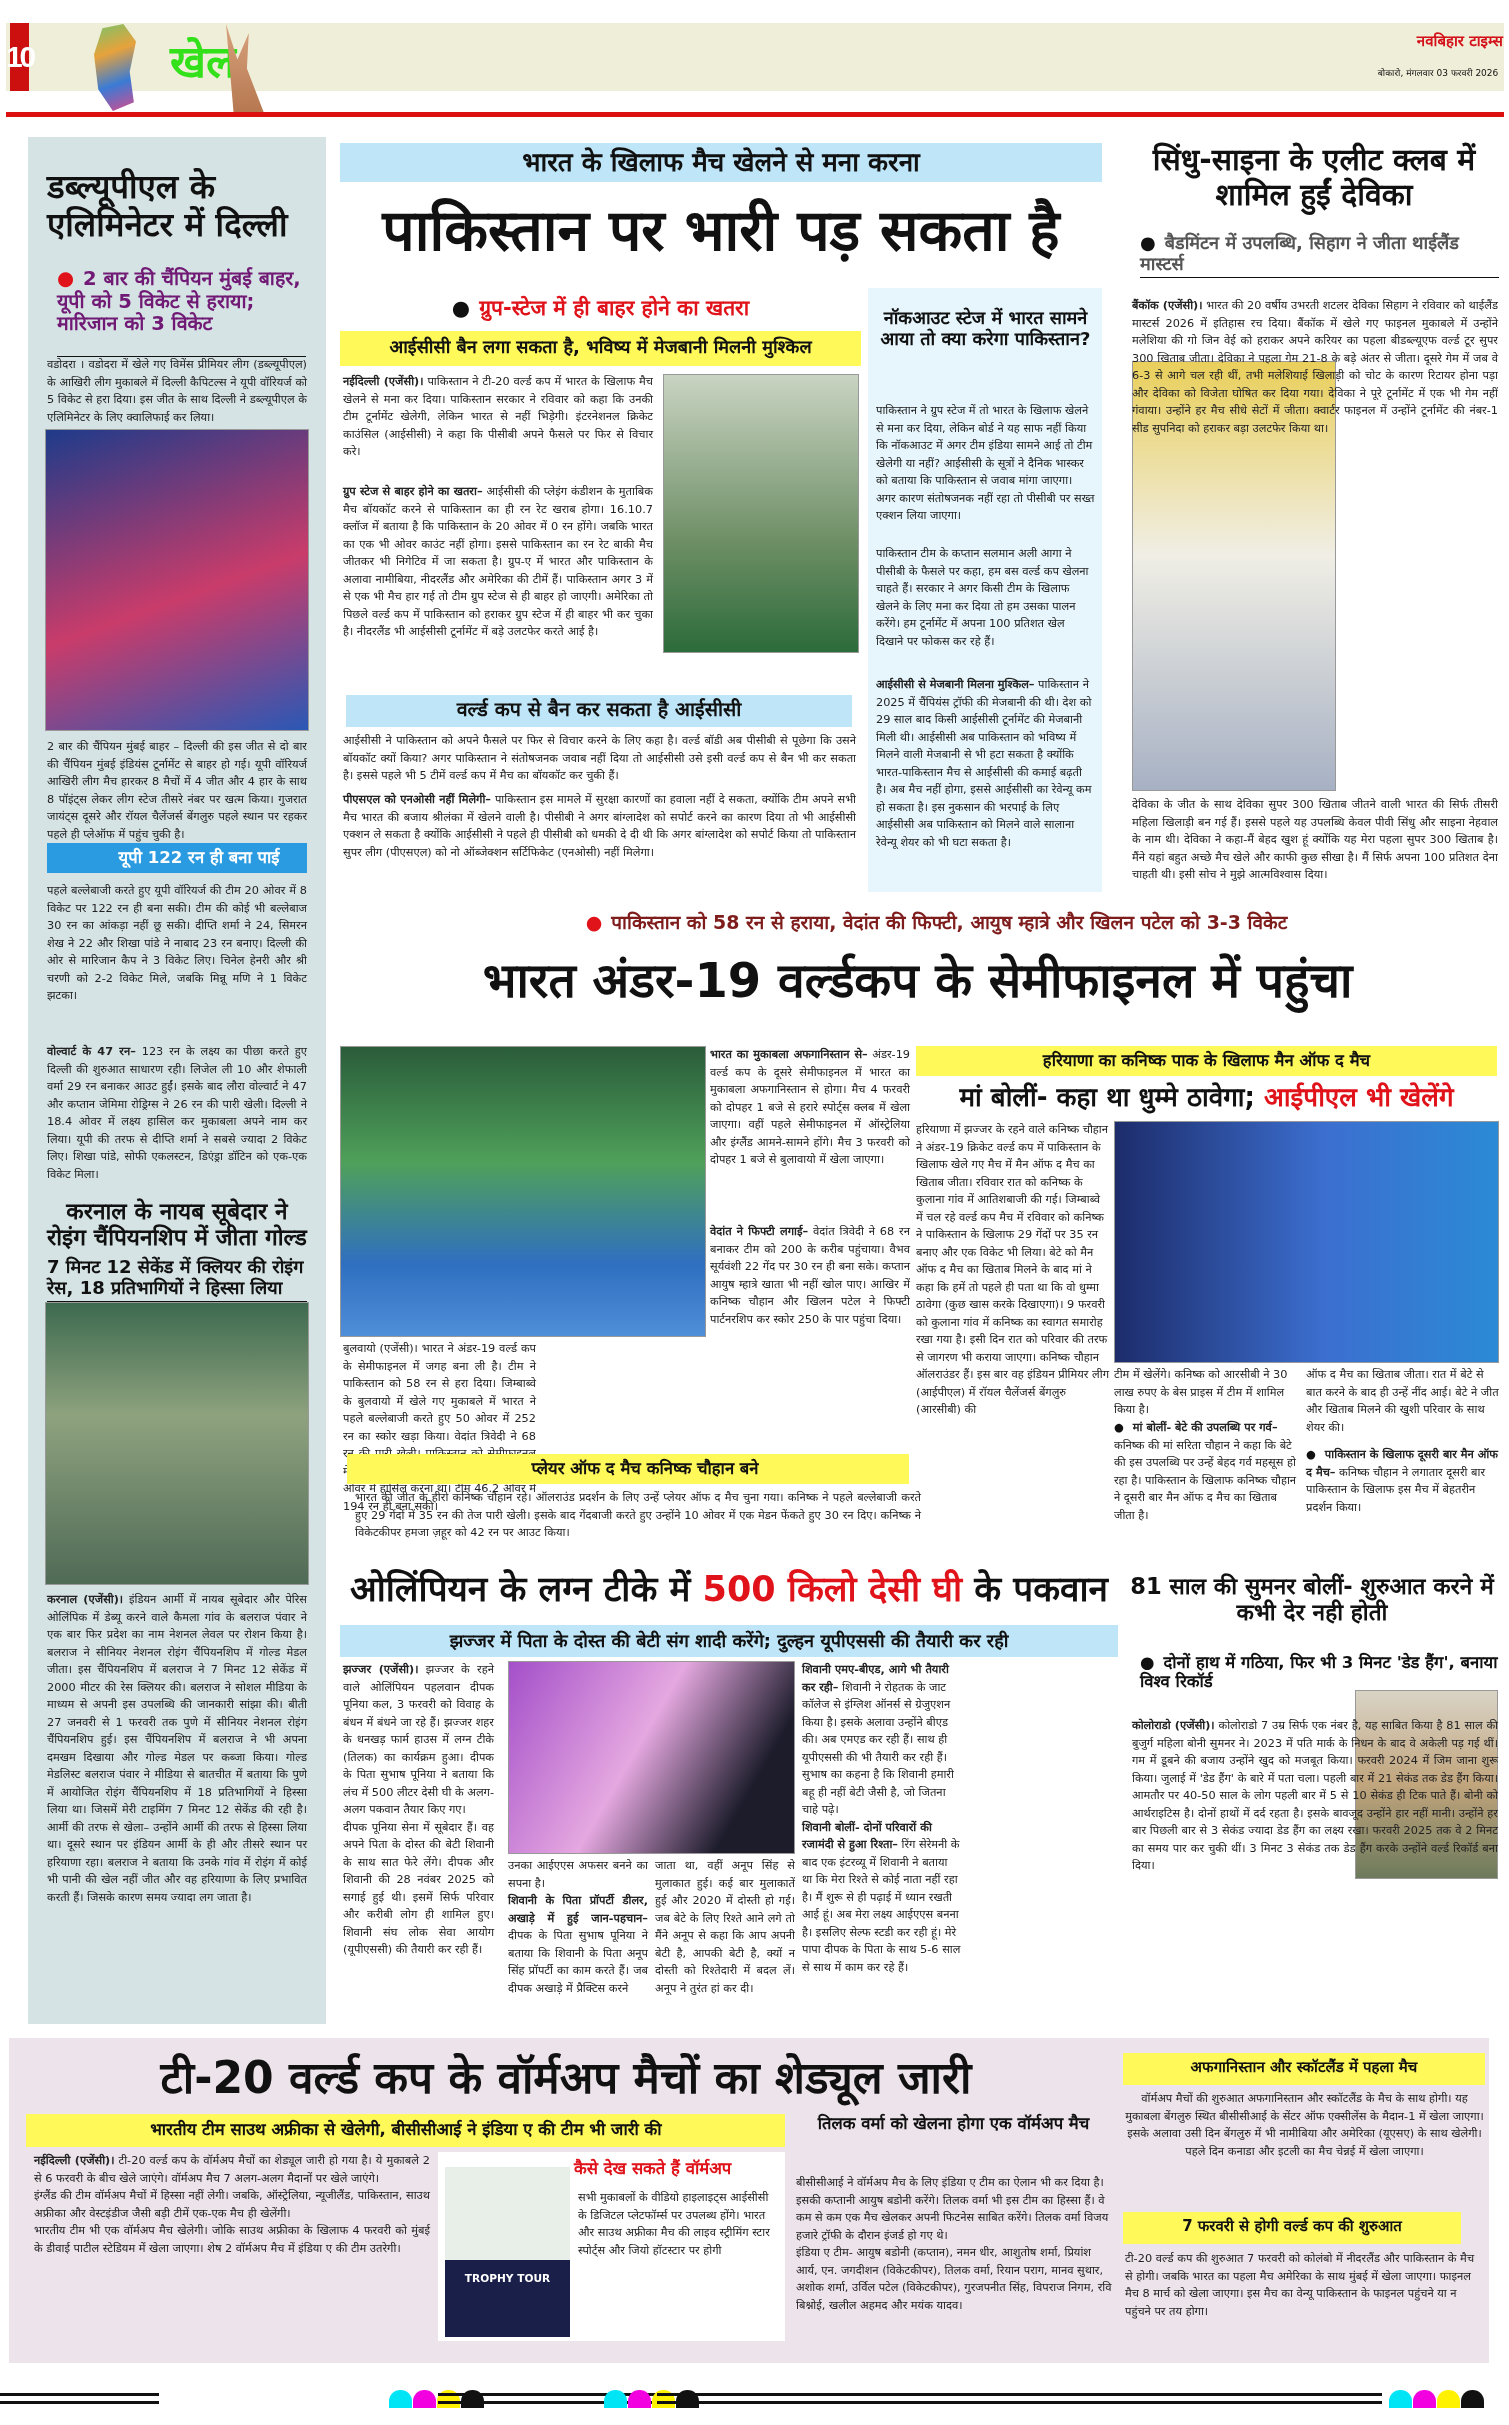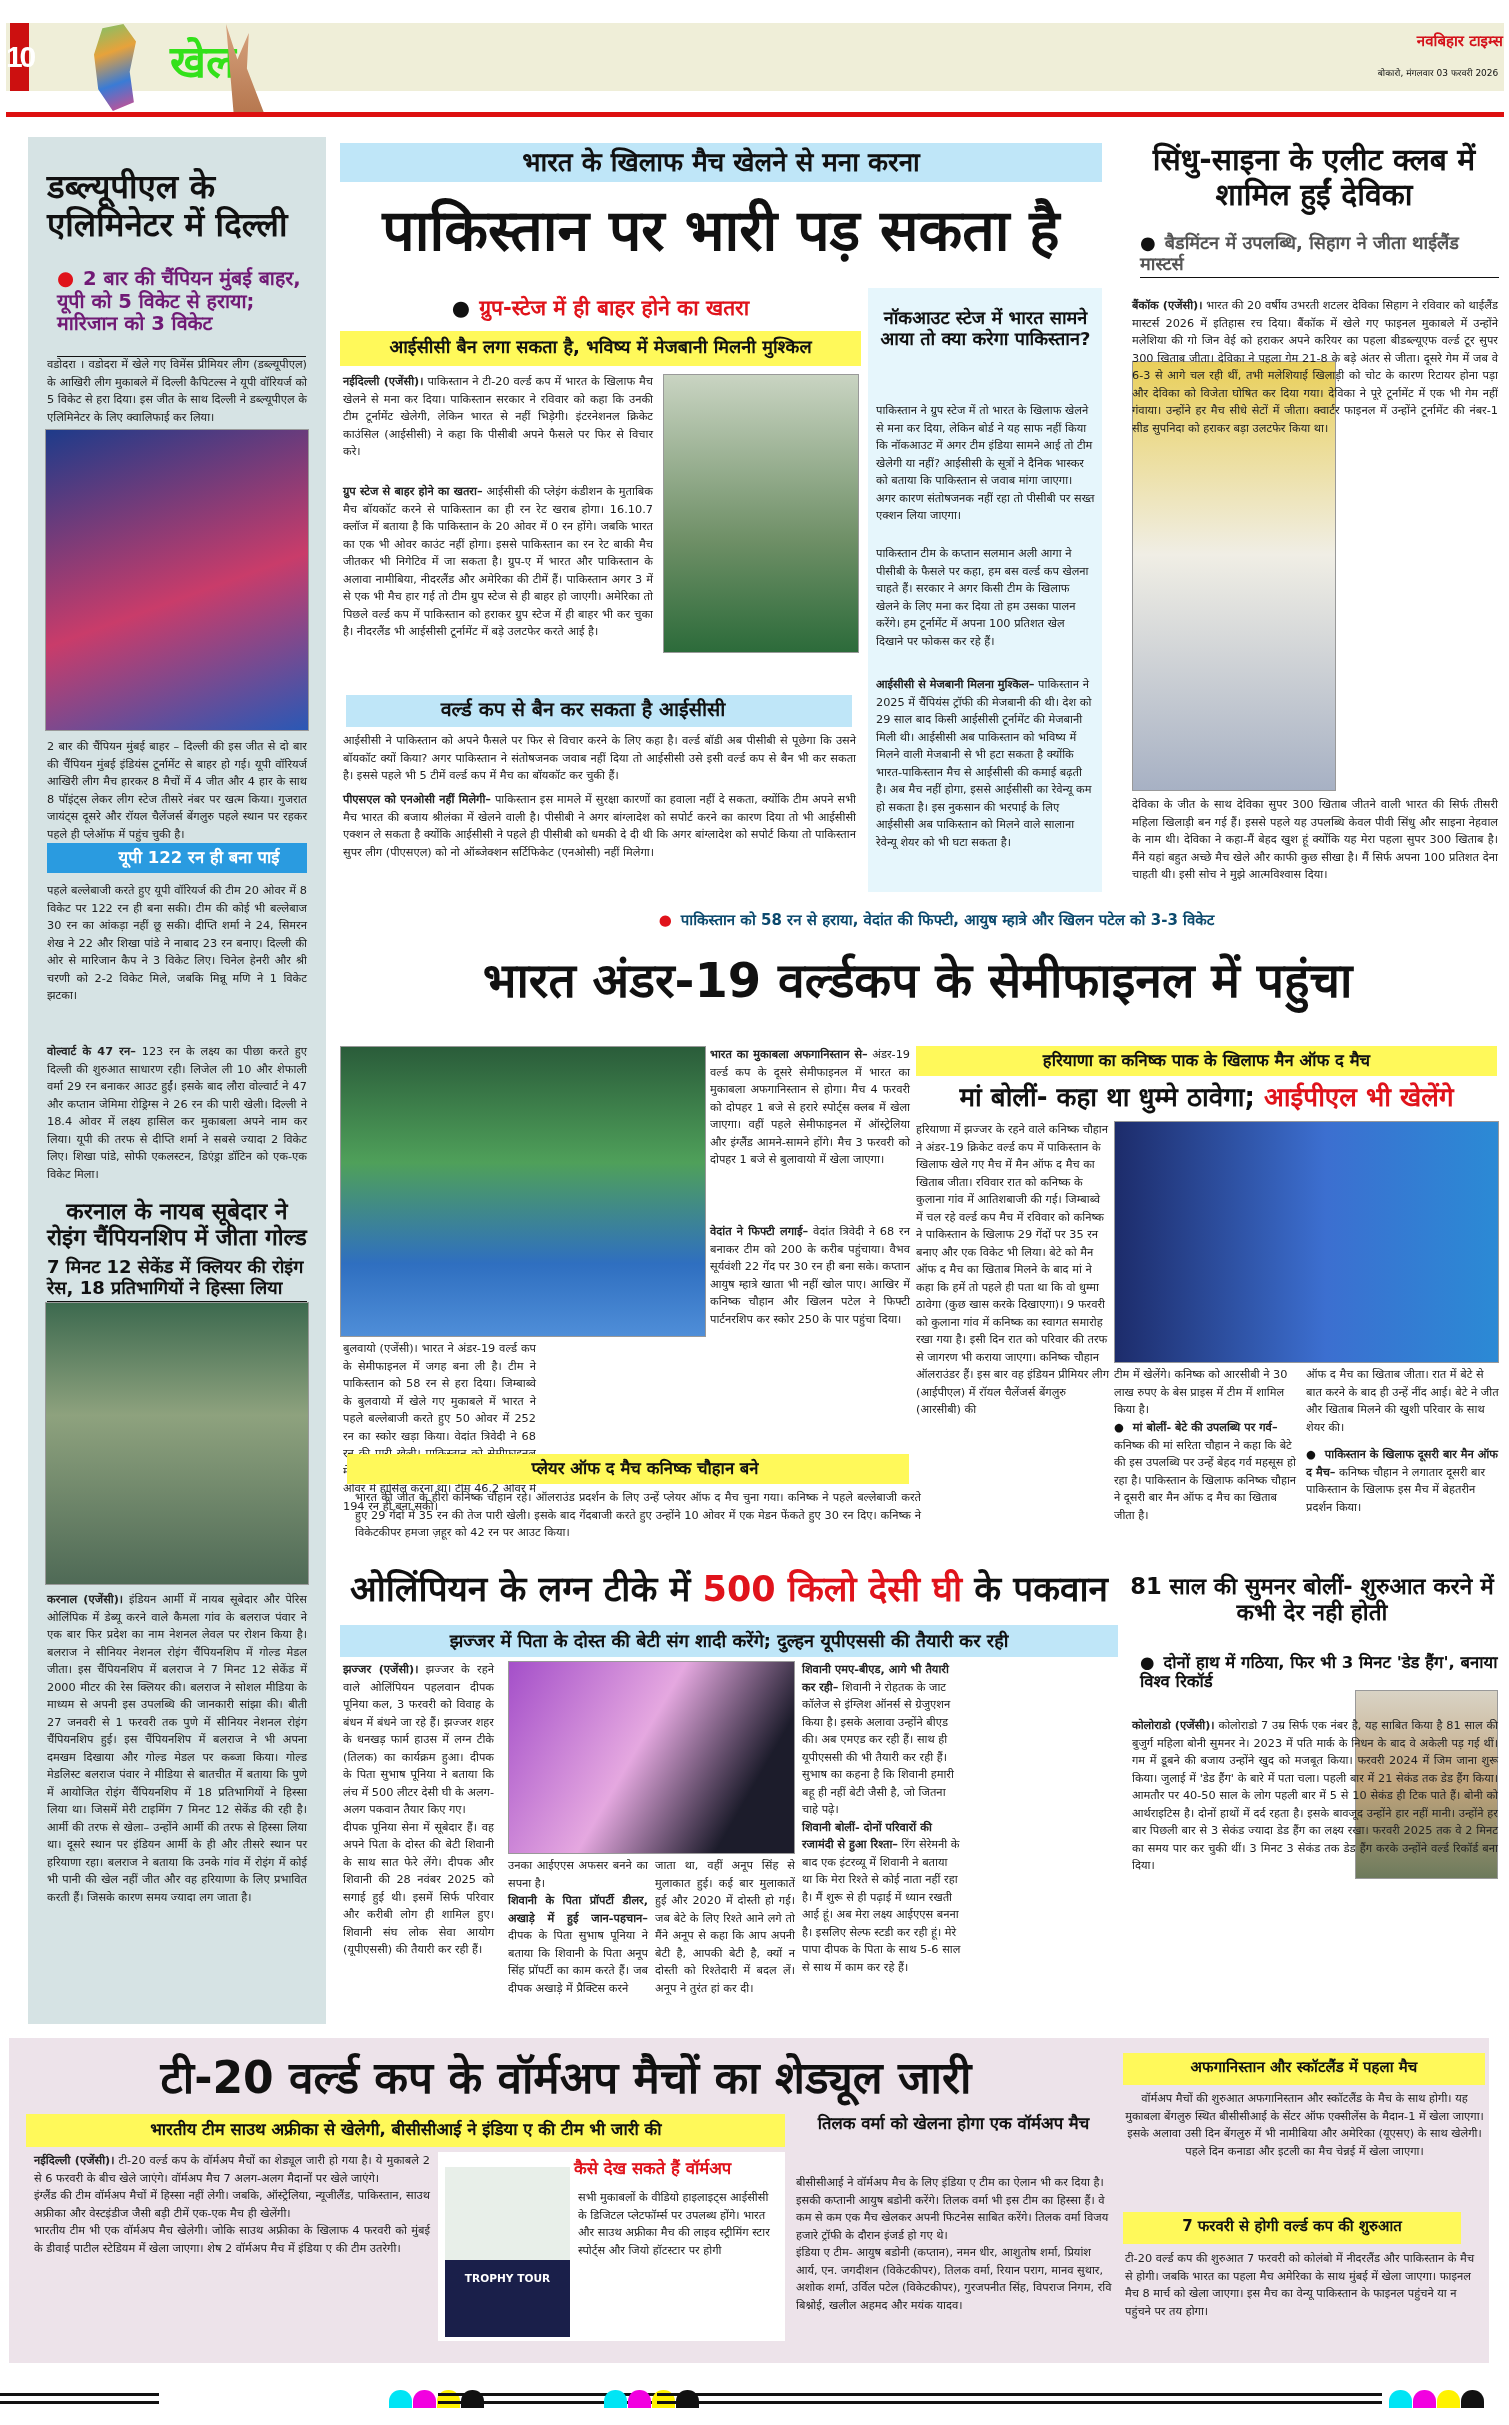--- a/index.html
+++ b/index.html
@@ -57,37 +57,37 @@
 <div class="abs blue-band" style="left:340px;top:143px;width:762px;height:39px;"></div>
 <div class="abs hl" style="left:340px;top:148px;width:762px;text-align:center;font-size:26px;">भारत के खिलाफ मैच खेलने से मना करना</div>
 <div class="abs hl" style="left:340px;top:198px;width:762px;text-align:center;font-size:57px;">पाकिस्तान पर भारी पड़ सकता है</div>
 <div class="abs hl bullet-blk" style="left:340px;top:296px;width:521px;text-align:center;font-size:21px;color:#e0131b;">ग्रुप-स्टेज में ही बाहर होने का खतरा</div>
 <div class="abs yellow-band" style="left:340px;top:331px;width:521px;height:35px;"></div>
 <div class="abs hl" style="left:340px;top:337px;width:521px;text-align:center;font-size:18px;">आईसीसी बैन लगा सकता है, भविष्य में मेजबानी मिलनी मुश्किल</div>
 <div class="abs body-txt" style="left:343px;top:373px;width:310px;font-size:11.3px;"><b>नईदिल्ली (एजेंसी)।</b> <span>पाकिस्तान ने टी-20 वर्ल्ड कप में भारत के खिलाफ मैच खेलने से मना कर दिया। पाकिस्तान सरकार ने रविवार को कहा कि उनकी टीम टूर्नामेंट खेलेगी, लेकिन भारत से नहीं भिड़ेगी। इंटरनेशनल क्रिकेट काउंसिल (आईसीसी) ने कहा कि पीसीबी अपने फैसले पर फिर से विचार करे।</span></div>
 <div class="abs photo" style="left:663px;top:374px;width:196px;height:279px;background:linear-gradient(180deg,#c9d4c2,#6e8f66 60%,#2c6b3a);"></div>
 <div class="abs body-txt" style="left:343px;top:483px;width:310px;font-size:11.3px;"><b>ग्रुप स्टेज से बाहर होने का खतरा–</b> <span>आईसीसी की प्लेइंग कंडीशन के मुताबिक मैच बॉयकॉट करने से पाकिस्तान का ही रन रेट खराब होगा। 16.10.7 क्लॉज में बताया है कि पाकिस्तान के 20 ओवर में 0 रन होंगे। जबकि भारत का एक भी ओवर काउंट नहीं होगा। इससे पाकिस्तान का रन रेट बाकी मैच जीतकर भी निगेटिव में जा सकता है। ग्रुप-ए में भारत और पाकिस्तान के अलावा नामीबिया, नीदरलैंड और अमेरिका की टीमें हैं। पाकिस्तान अगर 3 में से एक भी मैच हार गई तो टीम ग्रुप स्टेज से ही बाहर हो जाएगी। अमेरिका तो पिछले वर्ल्ड कप में पाकिस्तान को हराकर ग्रुप स्टेज में ही बाहर भी कर चुका है। नीदरलैंड भी आईसीसी टूर्नामेंट में बड़े उलटफेर करते आई है।</span></div>
 <div class="abs blue-band" style="left:346px;top:695px;width:506px;height:32px;"></div>
-<div class="abs hl" style="left:330px;top:699px;width:506px;text-align:center;font-size:19.6px;">वर्ल्ड कप से बैन कर सकता है आईसीसी</div>
+<div class="abs hl" style="left:346px;top:699px;width:506px;text-align:center;font-size:19.6px;">वर्ल्ड कप से बैन कर सकता है आईसीसी</div>
 <div class="abs body-txt" style="left:343px;top:732px;width:513px;font-size:11.3px;">आईसीसी ने पाकिस्तान को अपने फैसले पर फिर से विचार करने के लिए कहा है। वर्ल्ड बॉडी अब पीसीबी से पूछेगा कि उसने बॉयकॉट क्यों किया? अगर पाकिस्तान ने संतोषजनक जवाब नहीं दिया तो आईसीसी उसे इसी वर्ल्ड कप से बैन भी कर सकता है। इससे पहले भी 5 टीमें वर्ल्ड कप में मैच का बॉयकॉट कर चुकी हैं।</div>
 <div class="abs body-txt" style="left:343px;top:791px;width:513px;font-size:11.3px;"><b>पीएसएल को एनओसी नहीं मिलेगी–</b> <span>पाकिस्तान इस मामले में सुरक्षा कारणों का हवाला नहीं दे सकता, क्योंकि टीम अपने सभी मैच भारत की बजाय श्रीलंका में खेलने वाली है। पीसीबी ने अगर बांग्लादेश को सपोर्ट करने का कारण दिया तो भी आईसीसी एक्शन ले सकता है क्योंकि आईसीसी ने पहले ही पीसीबी को धमकी दे दी थी कि अगर बांग्लादेश को सपोर्ट किया तो पाकिस्तान सुपर लीग (पीएसएल) को नो ऑब्जेक्शन सर्टिफिकेट (एनओसी) नहीं मिलेगा।</span></div>
 
 <div class="abs light-blue" style="left:868px;top:288px;width:234px;height:604px;"></div>
 <div class="abs hl" style="left:876px;top:308px;width:219px;text-align:center;font-size:18px;">नॉकआउट स्टेज में भारत सामने आया तो क्या करेगा पाकिस्तान?</div>
 <div class="abs body-txt" style="left:876px;top:402px;width:219px;font-size:11.3px;text-align:left;">पाकिस्तान ने ग्रुप स्टेज में तो भारत के खिलाफ खेलने से मना कर दिया, लेकिन बोर्ड ने यह साफ नहीं किया कि नॉकआउट में अगर टीम इंडिया सामने आई तो टीम खेलेगी या नहीं? आईसीसी के सूत्रों ने दैनिक भास्कर को बताया कि पाकिस्तान से जवाब मांगा जाएगा। अगर कारण संतोषजनक नहीं रहा तो पीसीबी पर सख्त एक्शन लिया जाएगा।</div>
 <div class="abs body-txt" style="left:876px;top:545px;width:219px;font-size:11.3px;text-align:left;">पाकिस्तान टीम के कप्तान सलमान अली आगा ने पीसीबी के फैसले पर कहा, हम बस वर्ल्ड कप खेलना चाहते हैं। सरकार ने अगर किसी टीम के खिलाफ खेलने के लिए मना कर दिया तो हम उसका पालन करेंगे। हम टूर्नामेंट में अपना 100 प्रतिशत खेल दिखाने पर फोकस कर रहे हैं।</div>
 <div class="abs body-txt" style="left:876px;top:676px;width:219px;font-size:11.3px;text-align:left;"><b>आईसीसी से मेजबानी मिलना मुश्किल–</b> <span>पाकिस्तान ने 2025 में चैंपियंस ट्रॉफी की मेजबानी की थी। देश को 29 साल बाद किसी आईसीसी टूर्नामेंट की मेजबानी मिली थी। आईसीसी अब पाकिस्तान को भविष्य में मिलने वाली मेजबानी से भी हटा सकता है क्योंकि भारत-पाकिस्तान मैच से आईसीसी की कमाई बढ़ती है। अब मैच नहीं होगा, इससे आईसीसी का रेवेन्यू कम हो सकता है। इस नुकसान की भरपाई के लिए आईसीसी अब पाकिस्तान को मिलने वाले सालाना रेवेन्यू शेयर को भी घटा सकता है।</span></div>
 
 <div class="abs hl" style="left:1129px;top:143px;width:370px;text-align:center;font-size:30px;">सिंधु-साइना के एलीट क्लब में शामिल हुईं देविका</div>
 <div class="abs hl bullet-blk rule-u" style="left:1140px;top:233px;width:359px;font-size:18px;color:#555;padding-bottom:3px;">बैडमिंटन में उपलब्धि, सिहाग ने जीता थाईलैंड मास्टर्स</div>
 <div class="abs photo" style="left:1132px;top:361px;width:204px;height:430px;background:linear-gradient(180deg,#e9cf5a,#f0eee5 45%,#a7b1c4);"></div>
 <div class="abs body-txt" style="left:1132px;top:297px;width:366px;font-size:11.3px;"><b>बैंकॉक (एजेंसी)।</b> <span>भारत की 20 वर्षीय उभरती शटलर देविका सिहाग ने रविवार को थाईलैंड मास्टर्स 2026 में इतिहास रच दिया। बैंकॉक में खेले गए फाइनल मुकाबले में उन्होंने मलेशिया की गो जिन वेई को हराकर अपने करियर का पहला बीडब्ल्यूएफ वर्ल्ड टूर सुपर 300 खिताब जीता। देविका ने पहला गेम 21-8 के बड़े अंतर से जीता। दूसरे गेम में जब वे 6-3 से आगे चल रही थीं, तभी मलेशियाई खिलाड़ी को चोट के कारण रिटायर होना पड़ा और देविका को विजेता घोषित कर दिया गया। देविका ने पूरे टूर्नामेंट में एक भी गेम नहीं गंवाया। उन्होंने हर मैच सीधे सेटों में जीता। क्वार्टर फाइनल में उन्होंने टूर्नामेंट की नंबर-1 सीड सुपनिदा को हराकर बड़ा उलटफेर किया था।</span></div>
 <div class="abs body-txt" style="left:1132px;top:796px;width:366px;font-size:11.3px;">देविका के जीत के साथ देविका सुपर 300 खिताब जीतने वाली भारत की सिर्फ तीसरी महिला खिलाड़ी बन गई हैं। इससे पहले यह उपलब्धि केवल पीवी सिंधु और साइना नेहवाल के नाम थी। देविका ने कहा-मैं बेहद खुश हूं क्योंकि यह मेरा पहला सुपर 300 खिताब है। मैंने यहां बहुत अच्छे मैच खेले और काफी कुछ सीखा है। मैं सिर्फ अपना 100 प्रतिशत देना चाहती थी। इसी सोच ने मुझे आत्मविश्वास दिया।</div>
 
-<div class="abs hl bullet-red" style="left:408px;top:912px;width:1057px;font-size:15px;color:#0c4a6e;text-align:center;">पाकिस्तान को 58 रन से हराया, वेदांत की फिफ्टी, आयुष म्हात्रे और खिलन पटेल को 3-3 विकेट</div>
+<div class="abs hl bullet-red" style="left:408px;top:912px;width:1057px;font-size:19px;color:#7f1d1d;text-align:center;">पाकिस्तान को 58 रन से हराया, वेदांत की फिफ्टी, आयुष म्हात्रे और खिलन पटेल को 3-3 विकेट</div>
 <div class="abs hl" style="left:340px;top:953px;width:1155px;text-align:center;font-size:48px;">भारत अंडर-19 वर्ल्डकप के सेमीफाइनल में पहुंचा</div>
 <div class="abs photo" style="left:340px;top:1046px;width:366px;height:291px;background:linear-gradient(180deg,#2a5c3a,#4fa05a 40%,#2f6fc0 75%,#4f8ed8);"></div>
 <div class="abs body-txt" style="left:710px;top:1046px;width:200px;font-size:11.3px;"><b>भारत का मुकाबला अफगानिस्तान से–</b> <span>अंडर-19 वर्ल्ड कप के दूसरे सेमीफाइनल में भारत का मुकाबला अफगानिस्तान से होगा। मैच 4 फरवरी को दोपहर 1 बजे से हरारे स्पोर्ट्स क्लब में खेला जाएगा। वहीं पहले सेमीफाइनल में ऑस्ट्रेलिया और इंग्लैंड आमने-सामने होंगे। मैच 3 फरवरी को दोपहर 1 बजे से बुलावायो में खेला जाएगा।</span></div>
 <div class="abs body-txt" style="left:343px;top:1340px;width:193px;font-size:11.3px;">बुलवायो (एजेंसी)। भारत ने अंडर-19 वर्ल्ड कप के सेमीफाइनल में जगह बना ली है। टीम ने पाकिस्तान को 58 रन से हरा दिया। जिम्बाब्वे के बुलवायो में खेले गए मुकाबले में भारत ने पहले बल्लेबाजी करते हुए 50 ओवर में 252 रन का स्कोर खड़ा किया। वेदांत त्रिवेदी ने 68 रन की पारी खेली। पाकिस्तान को सेमीफाइनल में पहुंचने के लिए 253 रन का लक्ष्य 33.3 ओवर में हासिल करना था। टीम 46.2 ओवर में 194 रन ही बना सकी।</div>
 <div class="abs body-txt" style="left:710px;top:1223px;width:200px;font-size:11.3px;"><b>वेदांत ने फिफ्टी लगाई–</b> <span>वेदांत त्रिवेदी ने 68 रन बनाकर टीम को 200 के करीब पहुंचाया। वैभव सूर्यवंशी 22 गेंद पर 30 रन ही बना सके। कप्तान आयुष म्हात्रे खाता भी नहीं खोल पाए। आखिर में कनिष्क चौहान और खिलन पटेल ने फिफ्टी पार्टनरशिप कर स्कोर 250 के पार पहुंचा दिया।</span></div>
 <div class="abs yellow-band" style="left:347px;top:1454px;width:562px;height:30px;"></div>
 <div class="abs hl" style="left:347px;top:1459px;width:562px;text-align:center;font-size:16.6px;padding-left:34px;">प्लेयर ऑफ द मैच कनिष्क चौहान बने</div>
 <div class="abs body-txt" style="left:343px;top:1489px;width:566px;font-size:11.3px;margin-left:12px;">भारत की जीत के हीरो कनिष्क चौहान रहे। ऑलराउंड प्रदर्शन के लिए उन्हें प्लेयर ऑफ द मैच चुना गया। कनिष्क ने पहले बल्लेबाजी करते हुए 29 गेंदों में 35 रन की तेज पारी खेली। इसके बाद गेंदबाजी करते हुए उन्होंने 10 ओवर में एक मेडन फेंकते हुए 30 रन दिए। कनिष्क ने विकेटकीपर हमजा ज़हूर को 42 रन पर आउट किया।</div>
 
 <div class="abs yellow-band" style="left:916px;top:1046px;width:581px;height:30px;"></div>

